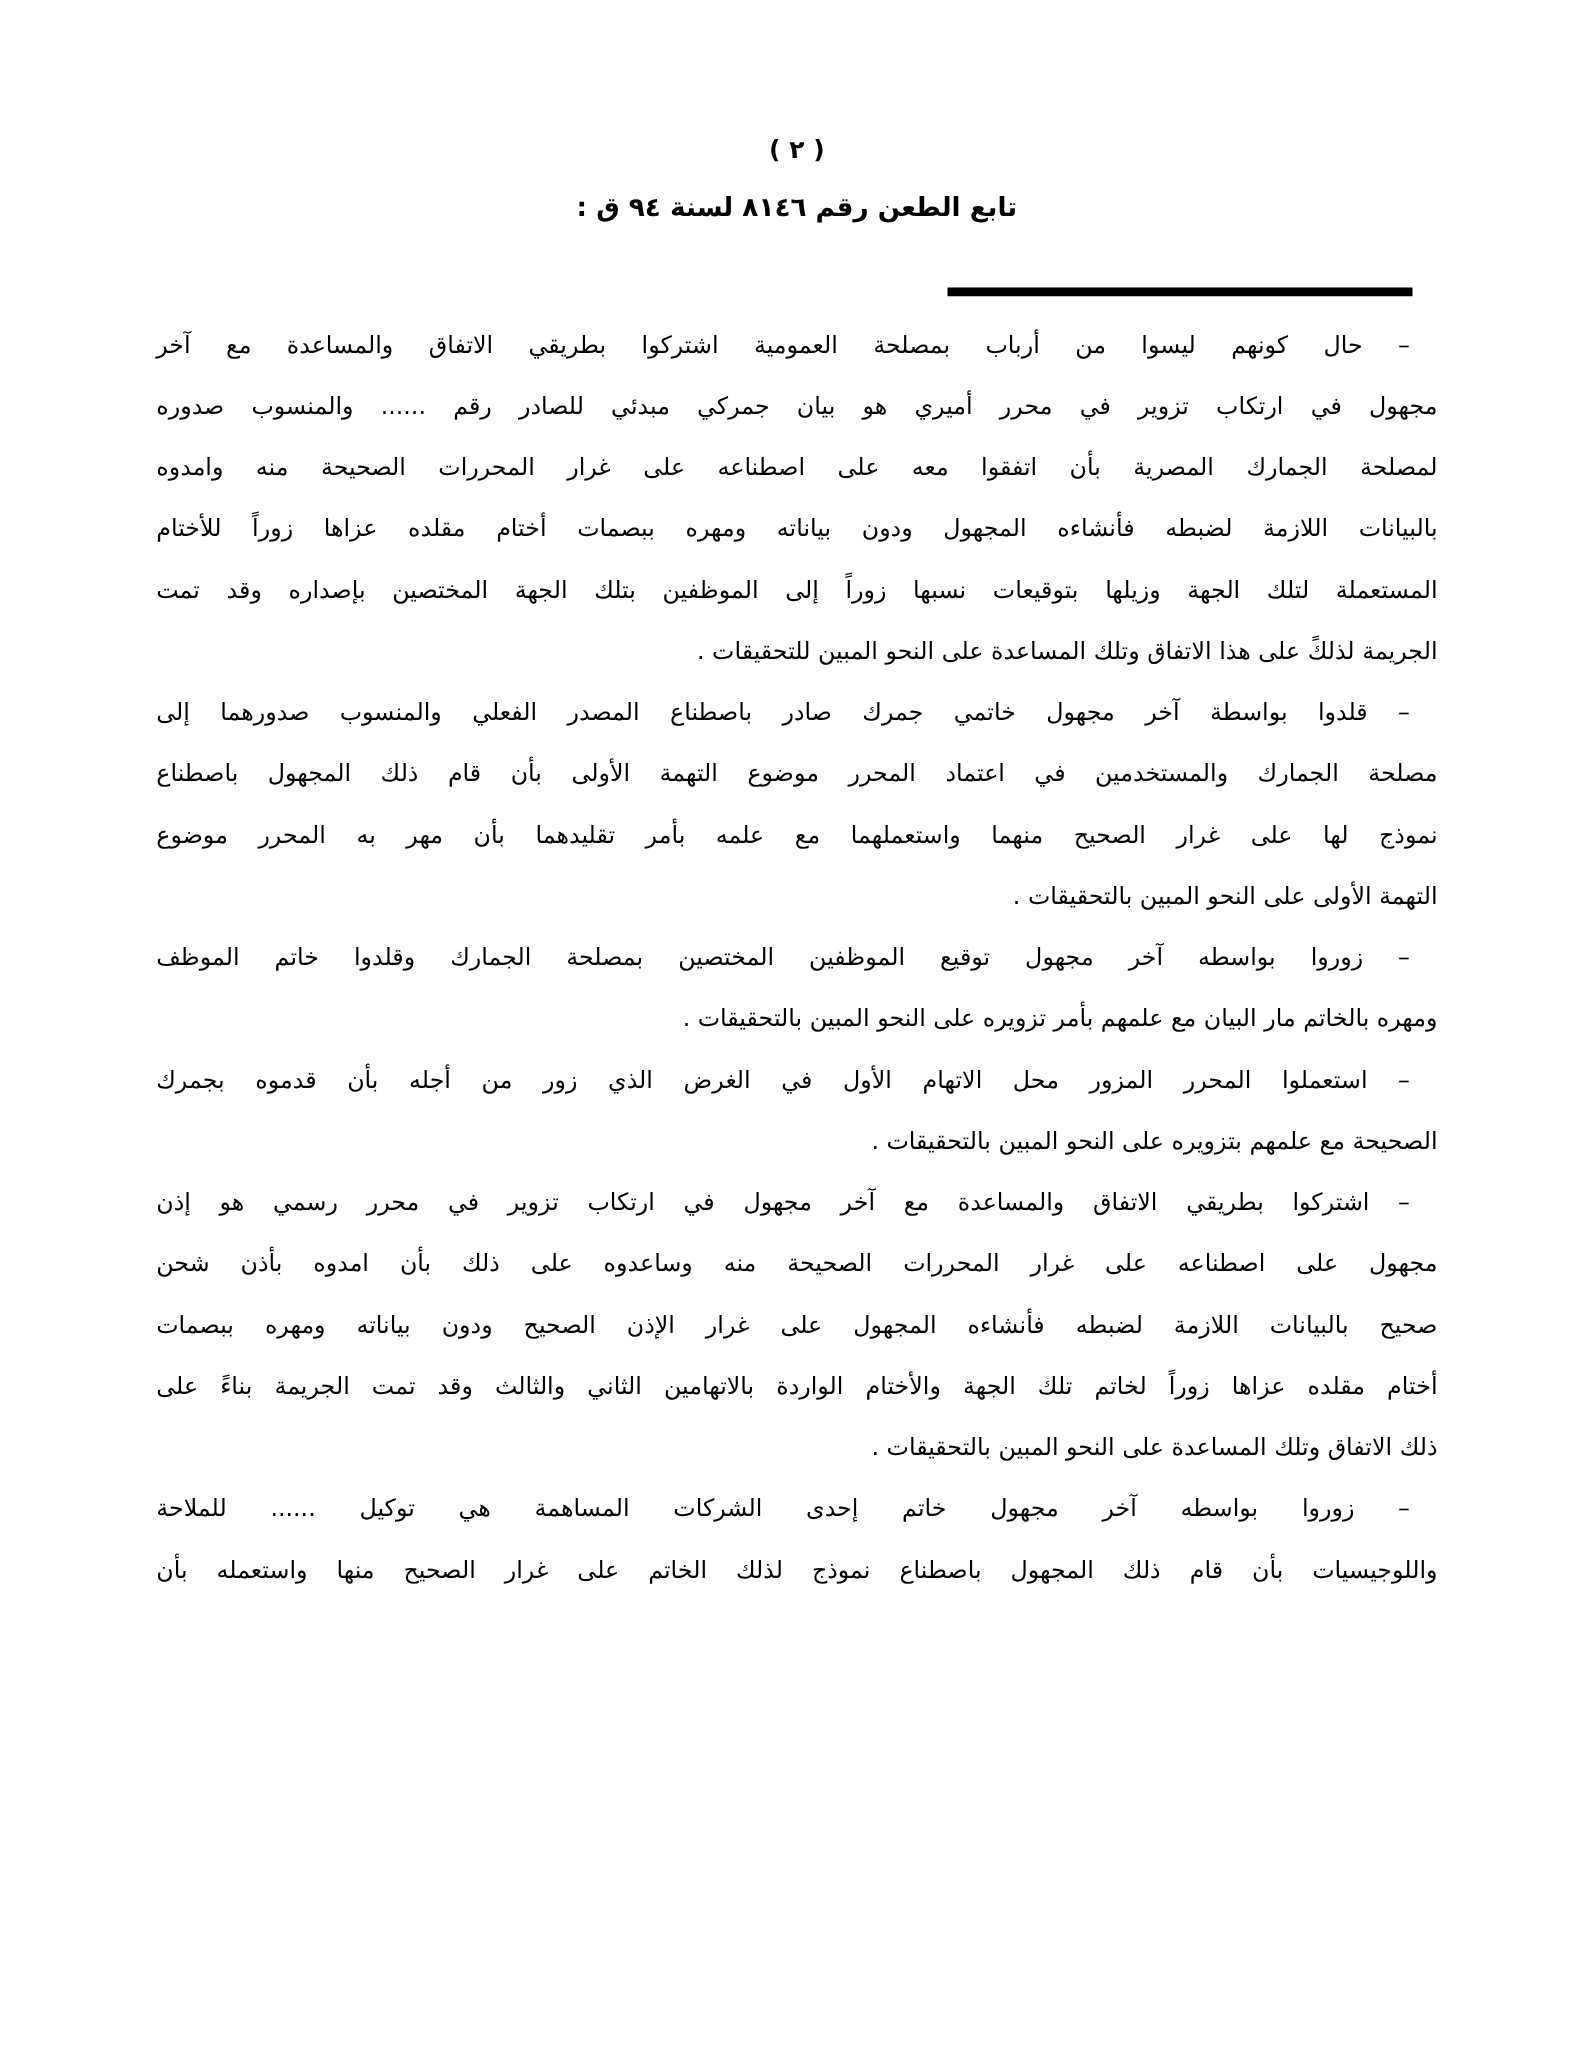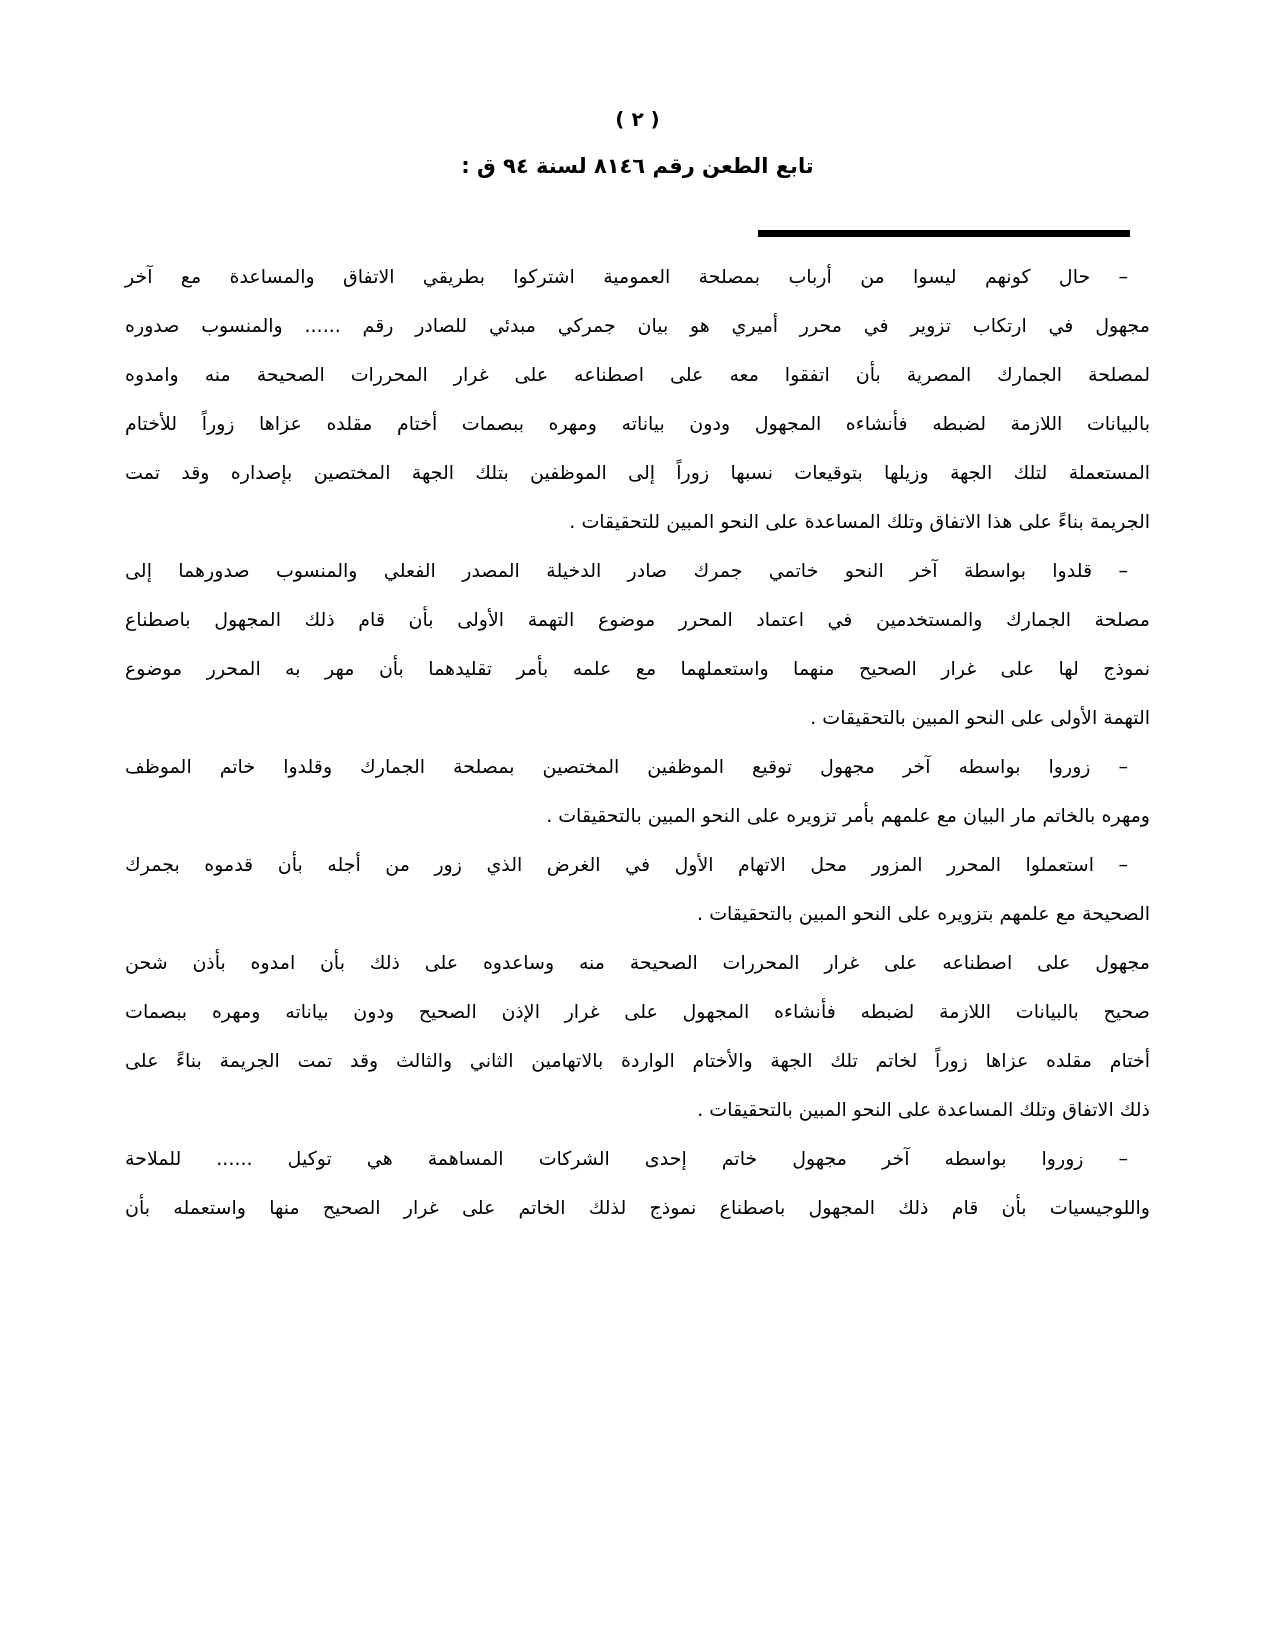--- a/index.html
+++ b/index.html
@@ -74,41 +74,42 @@
   <div class="header-rule"></div>
 
   <div class="doc-body">
 
     <div class="para">
       <div class="ln first">– حال كونهم ليسوا من أرباب بمصلحة العمومية اشتركوا بطريقي الاتفاق والمساعدة مع آخر</div>
       <div class="ln">مجهول في ارتكاب تزوير في محرر أميري هو بيان جمركي مبدئي للصادر رقم ...... والمنسوب صدوره</div>
       <div class="ln">لمصلحة الجمارك المصرية بأن اتفقوا معه على اصطناعه على غرار المحررات الصحيحة منه وامدوه</div>
       <div class="ln">بالبيانات اللازمة لضبطه فأنشاءه المجهول ودون بياناته ومهره ببصمات أختام مقلده عزاها زوراً للأختام</div>
       <div class="ln">المستعملة لتلك الجهة وزيلها بتوقيعات نسبها زوراً إلى الموظفين بتلك الجهة المختصين بإصداره وقد تمت</div>
-      <div class="ln end">الجريمة بناءً على هذا الاتفاق وتلك المساعدة على النحو المبين للتحقيقات .</div>
+      <div class="ln end">الجريمة لذلكً على هذا الاتفاق وتلك المساعدة على النحو المبين للتحقيقات .</div>
     </div>
 
     <div class="para">
-      <div class="ln first">– قلدوا بواسطة آخر النحو خاتمي جمرك صادر الدخيلة المصدر الفعلي والمنسوب صدورهما إلى</div>
+      <div class="ln first">– قلدوا بواسطة آخر مجهول خاتمي جمرك صادر باصطناع المصدر الفعلي والمنسوب صدورهما إلى</div>
       <div class="ln">مصلحة الجمارك والمستخدمين في اعتماد المحرر موضوع التهمة الأولى بأن قام ذلك المجهول باصطناع</div>
       <div class="ln">نموذج لها على غرار الصحيح منهما واستعملهما مع علمه بأمر تقليدهما بأن مهر به المحرر موضوع</div>
       <div class="ln end">التهمة الأولى على النحو المبين بالتحقيقات .</div>
     </div>
 
     <div class="para">
       <div class="ln first">– زوروا بواسطه آخر مجهول توقيع الموظفين المختصين بمصلحة الجمارك وقلدوا خاتم الموظف</div>
       <div class="ln end">ومهره بالخاتم مار البيان مع علمهم بأمر تزويره على النحو المبين بالتحقيقات .</div>
     </div>
 
     <div class="para">
       <div class="ln first">– استعملوا المحرر المزور محل الاتهام الأول في الغرض الذي زور من أجله بأن قدموه بجمرك</div>
       <div class="ln end">الصحيحة مع علمهم بتزويره على النحو المبين بالتحقيقات .</div>
     </div>
 
     <div class="para">
+      <div class="ln first">– اشتركوا بطريقي الاتفاق والمساعدة مع آخر مجهول في ارتكاب تزوير في محرر رسمي هو إذن</div>
       <div class="ln">مجهول على اصطناعه على غرار المحررات الصحيحة منه وساعدوه على ذلك بأن امدوه بأذن شحن</div>
       <div class="ln">صحيح بالبيانات اللازمة لضبطه فأنشاءه المجهول على غرار الإذن الصحيح ودون بياناته ومهره ببصمات</div>
       <div class="ln">أختام مقلده عزاها زوراً لخاتم تلك الجهة والأختام الواردة بالاتهامين الثاني والثالث وقد تمت الجريمة بناءً على</div>
       <div class="ln end">ذلك الاتفاق وتلك المساعدة على النحو المبين بالتحقيقات .</div>
     </div>
 
     <div class="para">
       <div class="ln first">– زوروا بواسطه آخر مجهول خاتم إحدى الشركات المساهمة هي توكيل ...... للملاحة</div>
       <div class="ln">واللوجيسيات بأن قام ذلك المجهول باصطناع نموذج لذلك الخاتم على غرار الصحيح منها واستعمله بأن</div>
     </div>

